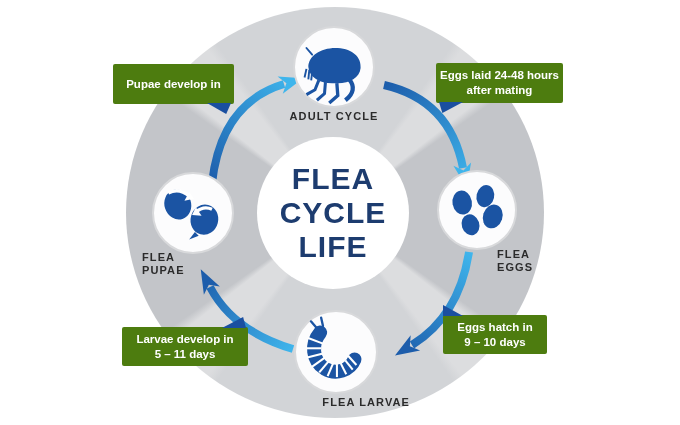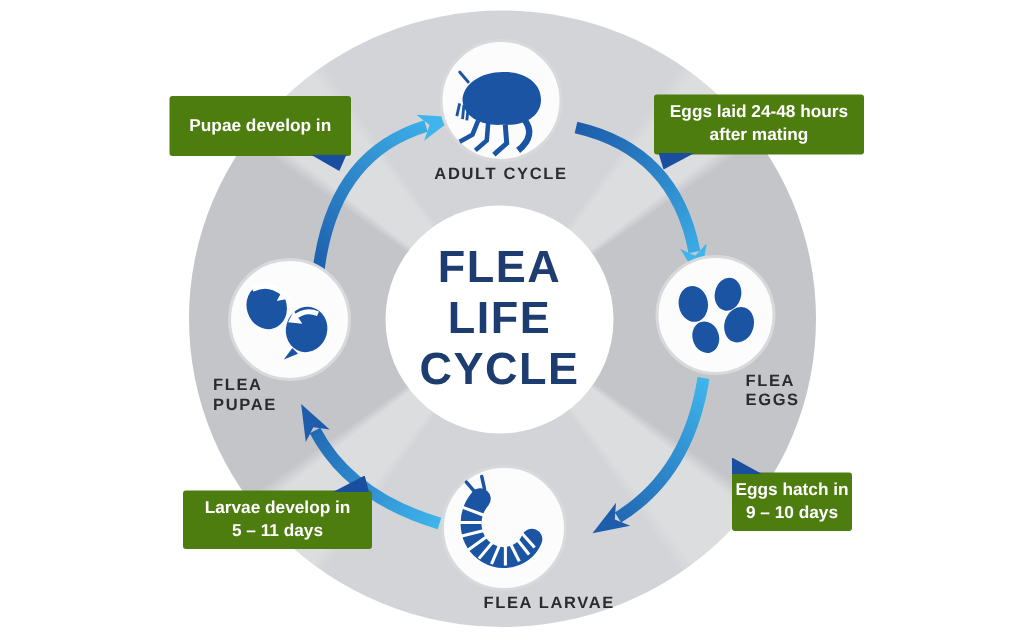--- a/index.html
+++ b/index.html
@@ -44,22 +44,22 @@
   .lbl-larvae{left:262px;top:396px;width:148px;text-align:right;}
   .lbl-pupae {left:142px;top:251px;text-align:left;}
   .callout{
     position:absolute;background:#4d7c0f;color:#ffffff;border-radius:2px;
     font-size:11.5px;font-weight:bold;line-height:15px;text-align:left;
     display:flex;flex-direction:column;align-items:center;justify-content:center;
     box-sizing:border-box;padding:2px 3px;
   }
   .callout div{white-space:nowrap;}
   .co-tl{left:113px;top:64px; width:121px;height:40px;}
-  .co-tr{left:436px;top:63px; width:140px;height:40px;}
-  .co-br{left:443px;top:315px;width:80px;height:39px;margin-left:45px;}
+  .co-tr{left:436px;top:63px; width:127px;height:40px;}
+  .co-br{left:443px;top:315px;width:104px;height:39px;}
   .co-bl{left:122px;top:327px;width:126px;height:39px;}
   .tail{position:absolute;background:#1a4fa0;width:24px;height:11px;}
   .tail-tl{right:3px;bottom:-10px;clip-path:polygon(0 0,100% 0,80% 100%);}
   .tail-tr{left:3px;bottom:-10px;clip-path:polygon(0 0,100% 0,14% 100%);}
   .tail-br{left:0px;top:-10px;width:20px;clip-path:polygon(0 0,100% 100%,0 100%);}
   .tail-bl{right:2px;top:-10px;clip-path:polygon(88% 0,100% 100%,0 100%);}
   .arrow-layer{position:absolute;left:0;top:0;pointer-events:none;}
 </style>
 </head>
 <body>
@@ -94,22 +94,22 @@
       </marker>
     </defs>
     <path d="M 212,183 Q 221,103 284,84" fill="none" stroke="url(#g1)" stroke-width="8" marker-end="url(#headLight)"></path>
     <path d="M 384,85 Q 450,100 463,168" fill="none" stroke="url(#g2)" stroke-width="8" marker-end="url(#headLight)"></path>
     <path d="M 469,252 Q 459,316 412,345" fill="none" stroke="url(#g3)" stroke-width="8" marker-end="url(#headDark)"></path>
     <path d="M 293,349 Q 233,331 210,287" fill="none" stroke="url(#g4)" stroke-width="8" marker-end="url(#headDark)"></path>
   </svg>
 
   <div class="center-circle">
     <div class="title-line">FLEA</div>
+    <div class="title-line">CYCLE</div>
     <div class="title-line">LIFE</div>
-    <div class="title-line">CYCLE</div>
   </div>
 
   <div class="node node-adult">
     <svg width="76" height="76" viewBox="0 0 80 80">
       <path d="M 13,40 C 13,28 27,19 44,20 C 60,21 69,30 68,41 C 67,52 55,58 41,57 C 27,58 14,52 13,40 Z" fill="#1b54a3"></path>
       <path d="M 17,27 L 11,20" stroke="#1b54a3" stroke-width="2" fill="none" stroke-linecap="round"></path>
       <path d="M 11,42 L 9,51" stroke="#1b54a3" stroke-width="2" fill="none"></path>
       <path d="M 14,43 L 13,53" stroke="#1b54a3" stroke-width="2" fill="none"></path>
       <path d="M 17,45 L 16,54" stroke="#1b54a3" stroke-width="2" fill="none"></path>
       <path d="M 24,54 L 20,64 L 11,69" stroke="#1b54a3" stroke-width="3.2" fill="none"></path>

